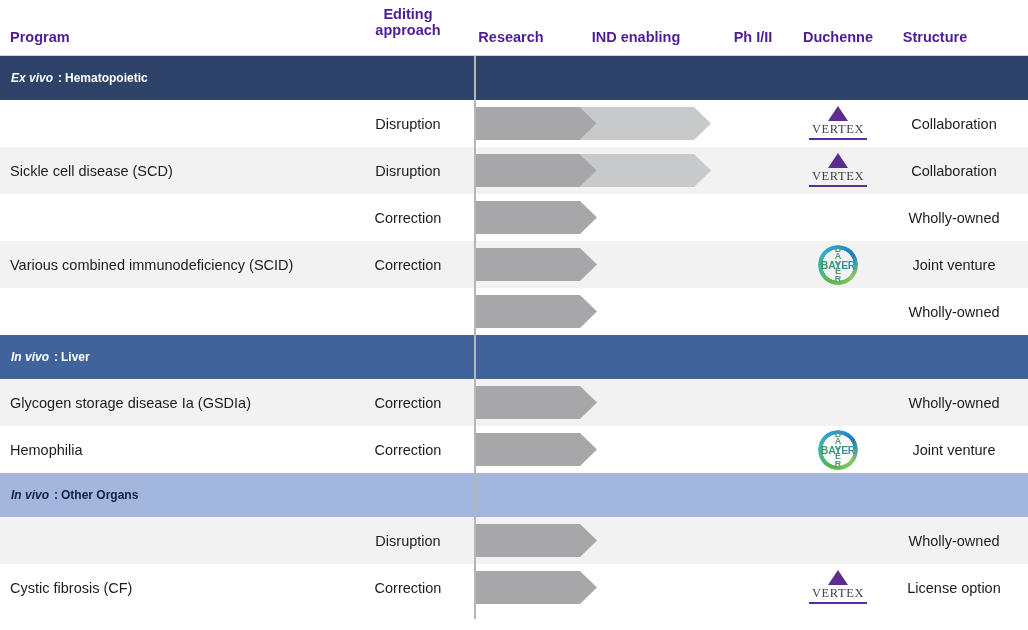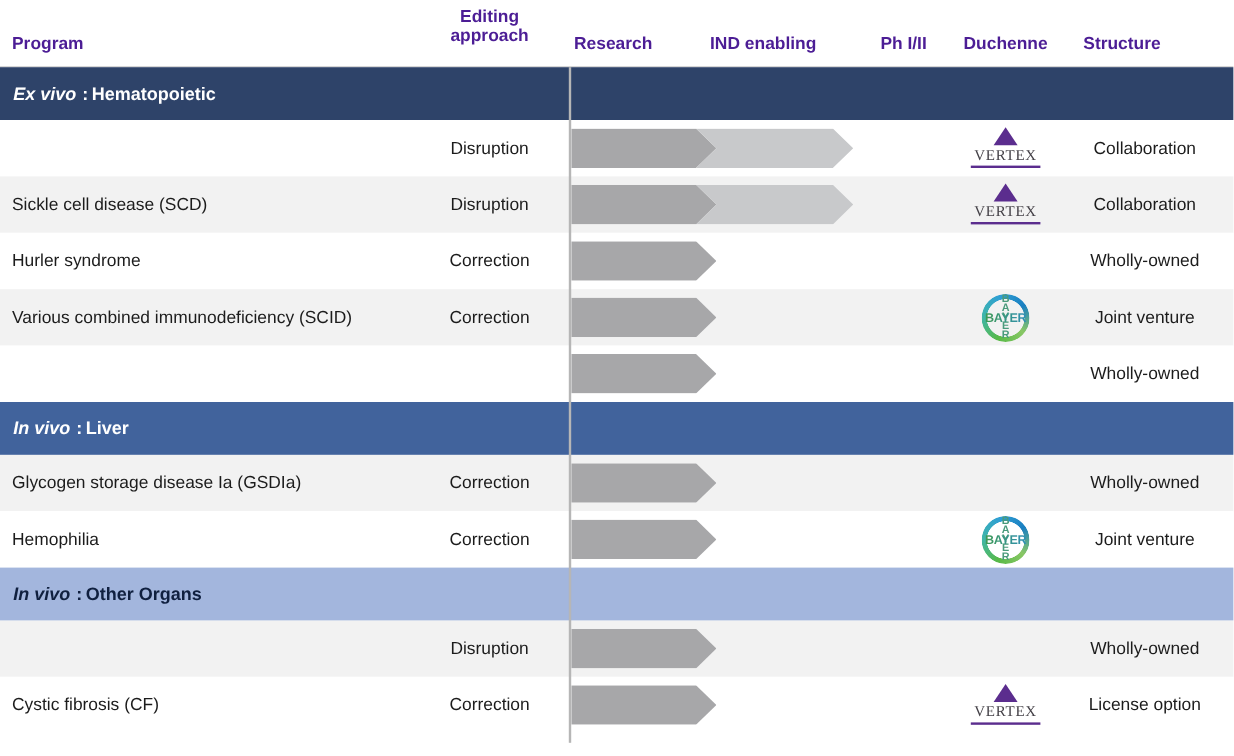--- a/index.html
+++ b/index.html
@@ -58,21 +58,21 @@
   }
 
   .section-hd {
     position: relative;
     height: 44px;
     display: flex;
     align-items: center;
     padding-left: 11px;
     box-sizing: border-box;
     color: #ffffff;
-    font-size: 15px;
+    font-size: 12px;
     z-index: 3;
   }
   .section-hd .sec-mode {
     font-style: italic;
     font-weight: bold;
   }
   .section-hd .sec-sep {
     font-weight: bold;
     padding: 0 3px 0 5px;
   }
@@ -301,21 +301,20 @@
         <div class="partner-slot">
           <div class="vertex">
             <div class="vx-tri"></div>
             <div class="vx-word">VERTEX</div>
             <div class="vx-bar"></div>
           </div>
         </div>
         <div class="cell cell-structure">Collaboration</div>
       </div>
       <div class="row base">
-        <div class="cell cell-program">Hurler syndrome</div>
         <div class="cell cell-approach">Correction</div>
         <div class="arrow-layer">
           <div class="arrow" style="left: 476px; width: 235px;">
             <div class="arrow-seg seg-dark" style="left: 0px; width: 121px;"></div>
           </div>
         </div>
         <div class="partner-slot"></div>
         <div class="cell cell-structure">Wholly-owned</div>
       </div>
       <div class="row alt">

